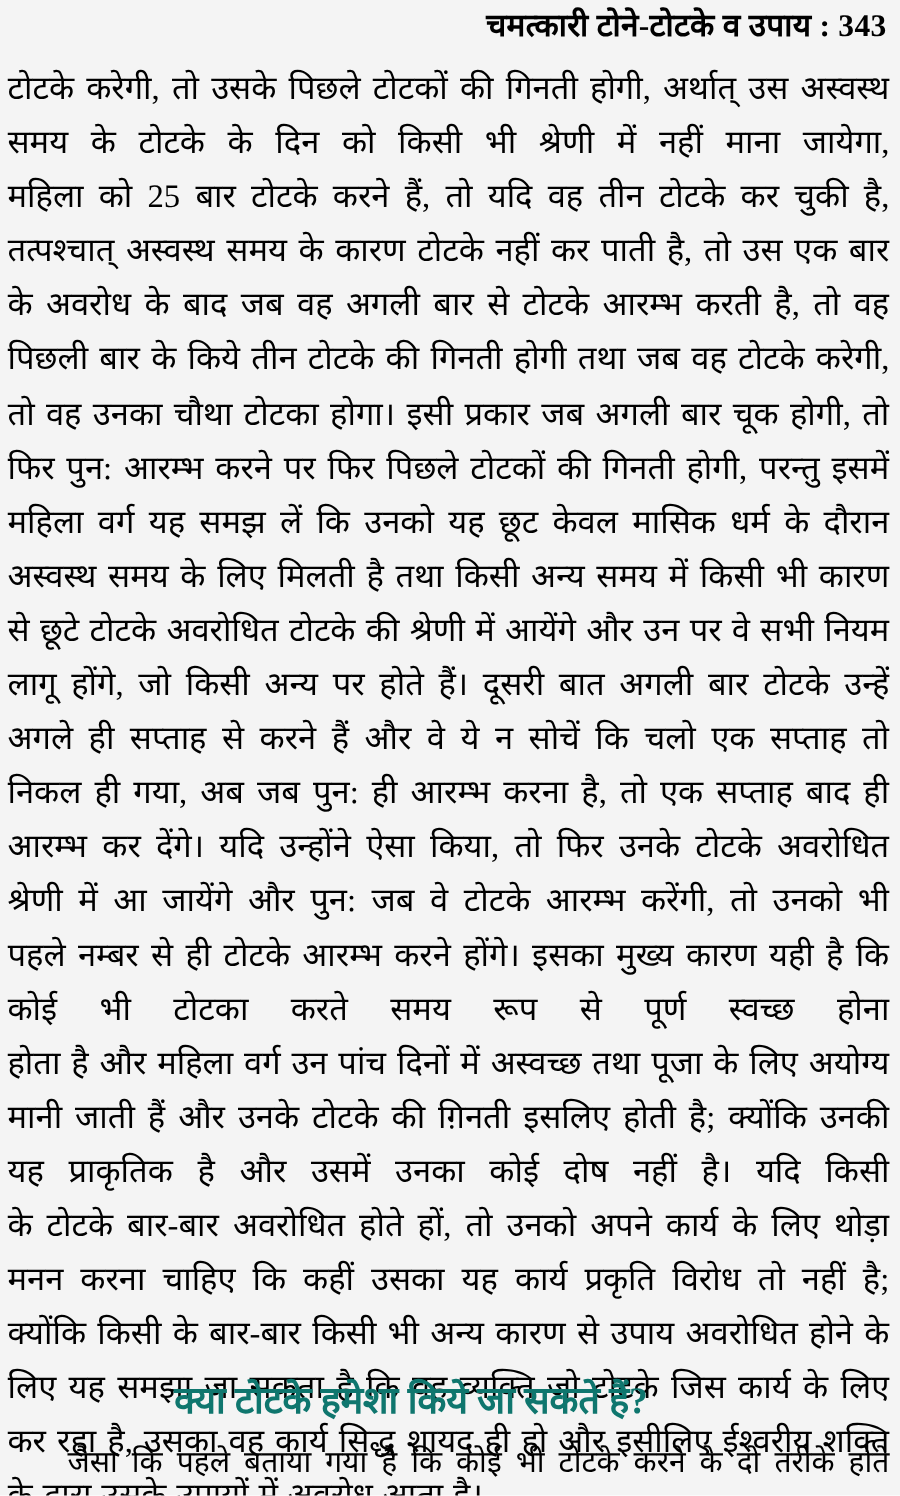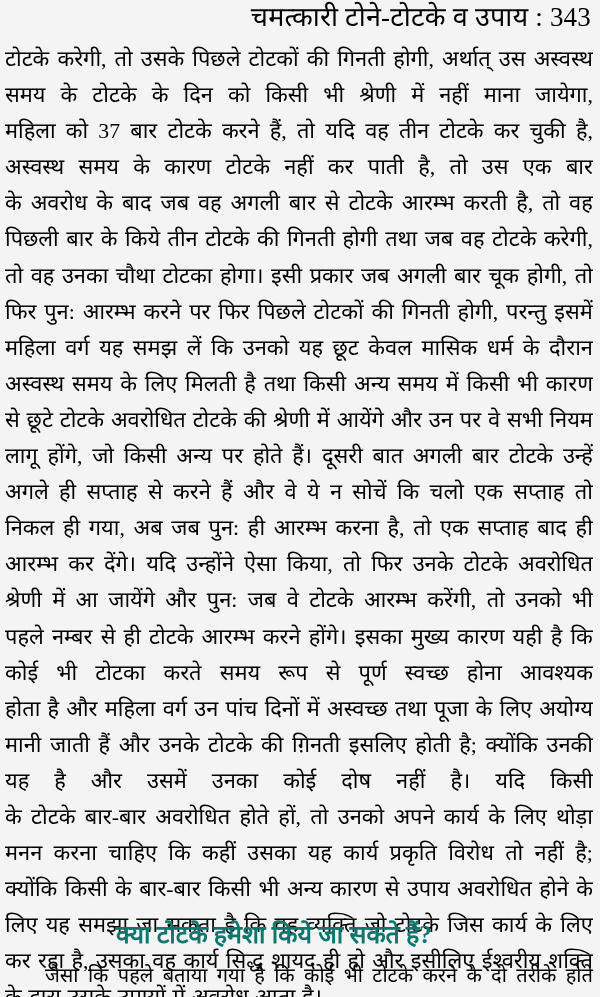--- a/index.html
+++ b/index.html
@@ -23,22 +23,22 @@
     padding: 0;
   }
 
   
   .page-header {
     position: absolute;
     top: 2px;
     left: 0;
     width: 591px;
     text-align: right;
-    font-weight: normal;
-    font-size: 27px;
+    font-weight: bold;
+    font-size: 21px;
     line-height: 30px;
     letter-spacing: 0.2px;
     color: #000000;
     white-space: nowrap;
   }
 
   
   .body-block {
     position: absolute;
     top: 41px;
@@ -135,35 +135,36 @@
         <span class="w">भी</span>
         <span class="w">श्रेणी</span>
         <span class="w">में</span>
         <span class="w">नहीं</span>
         <span class="w">माना</span>
         <span class="w">जायेगा,</span>
       </div>
       <div class="text-line">
         <span class="w">महिला</span>
         <span class="w">को</span>
-        <span class="w">37</span>
+        <span class="w">25</span>
         <span class="w">बार</span>
         <span class="w">टोटके</span>
         <span class="w">करने</span>
         <span class="w">हैं,</span>
         <span class="w">तो</span>
         <span class="w">यदि</span>
         <span class="w">वह</span>
         <span class="w">तीन</span>
         <span class="w">टोटके</span>
         <span class="w">कर</span>
         <span class="w">चुकी</span>
         <span class="w">है,</span>
       </div>
       <div class="text-line">
+        <span class="w">तत्पश्चात्</span>
         <span class="w">अस्वस्थ</span>
         <span class="w">समय</span>
         <span class="w">के</span>
         <span class="w">कारण</span>
         <span class="w">टोटके</span>
         <span class="w">नहीं</span>
         <span class="w">कर</span>
         <span class="w">पाती</span>
         <span class="w">है,</span>
         <span class="w">तो</span>
@@ -385,21 +386,20 @@
         <span class="w">कोई</span>
         <span class="w">भी</span>
         <span class="w">टोटका</span>
         <span class="w">करते</span>
         <span class="w">समय</span>
         <span class="w">रूप</span>
         <span class="w">से</span>
         <span class="w">पूर्ण</span>
         <span class="w">स्वच्छ</span>
         <span class="w">होना</span>
-        <span class="w">आवश्यक</span>
       </div>
       <div class="text-line">
         <span class="w">होता</span>
         <span class="w">है</span>
         <span class="w">और</span>
         <span class="w">महिला</span>
         <span class="w">वर्ग</span>
         <span class="w">उन</span>
         <span class="w">पांच</span>
         <span class="w">दिनों</span>
@@ -421,20 +421,21 @@
         <span class="w">की</span>
         <span class="w">ग़िनती</span>
         <span class="w">इसलिए</span>
         <span class="w">होती</span>
         <span class="w">है;</span>
         <span class="w">क्योंकि</span>
         <span class="w">उनकी</span>
       </div>
       <div class="text-line">
         <span class="w">यह</span>
+        <span class="w">प्राकृतिक</span>
         <span class="w">है</span>
         <span class="w">और</span>
         <span class="w">उसमें</span>
         <span class="w">उनका</span>
         <span class="w">कोई</span>
         <span class="w">दोष</span>
         <span class="w">नहीं</span>
         <span class="w">है।</span>
         <span class="w">यदि</span>
         <span class="w">किसी</span>

